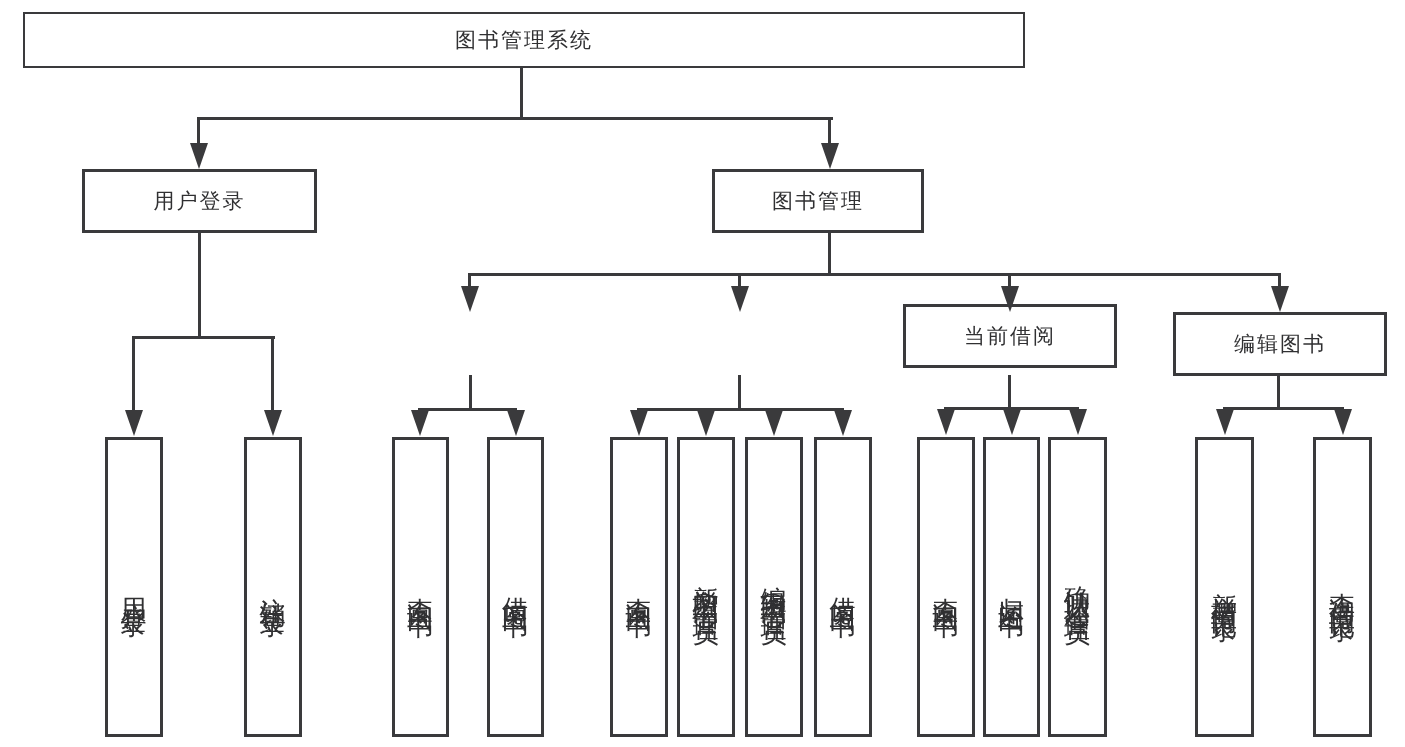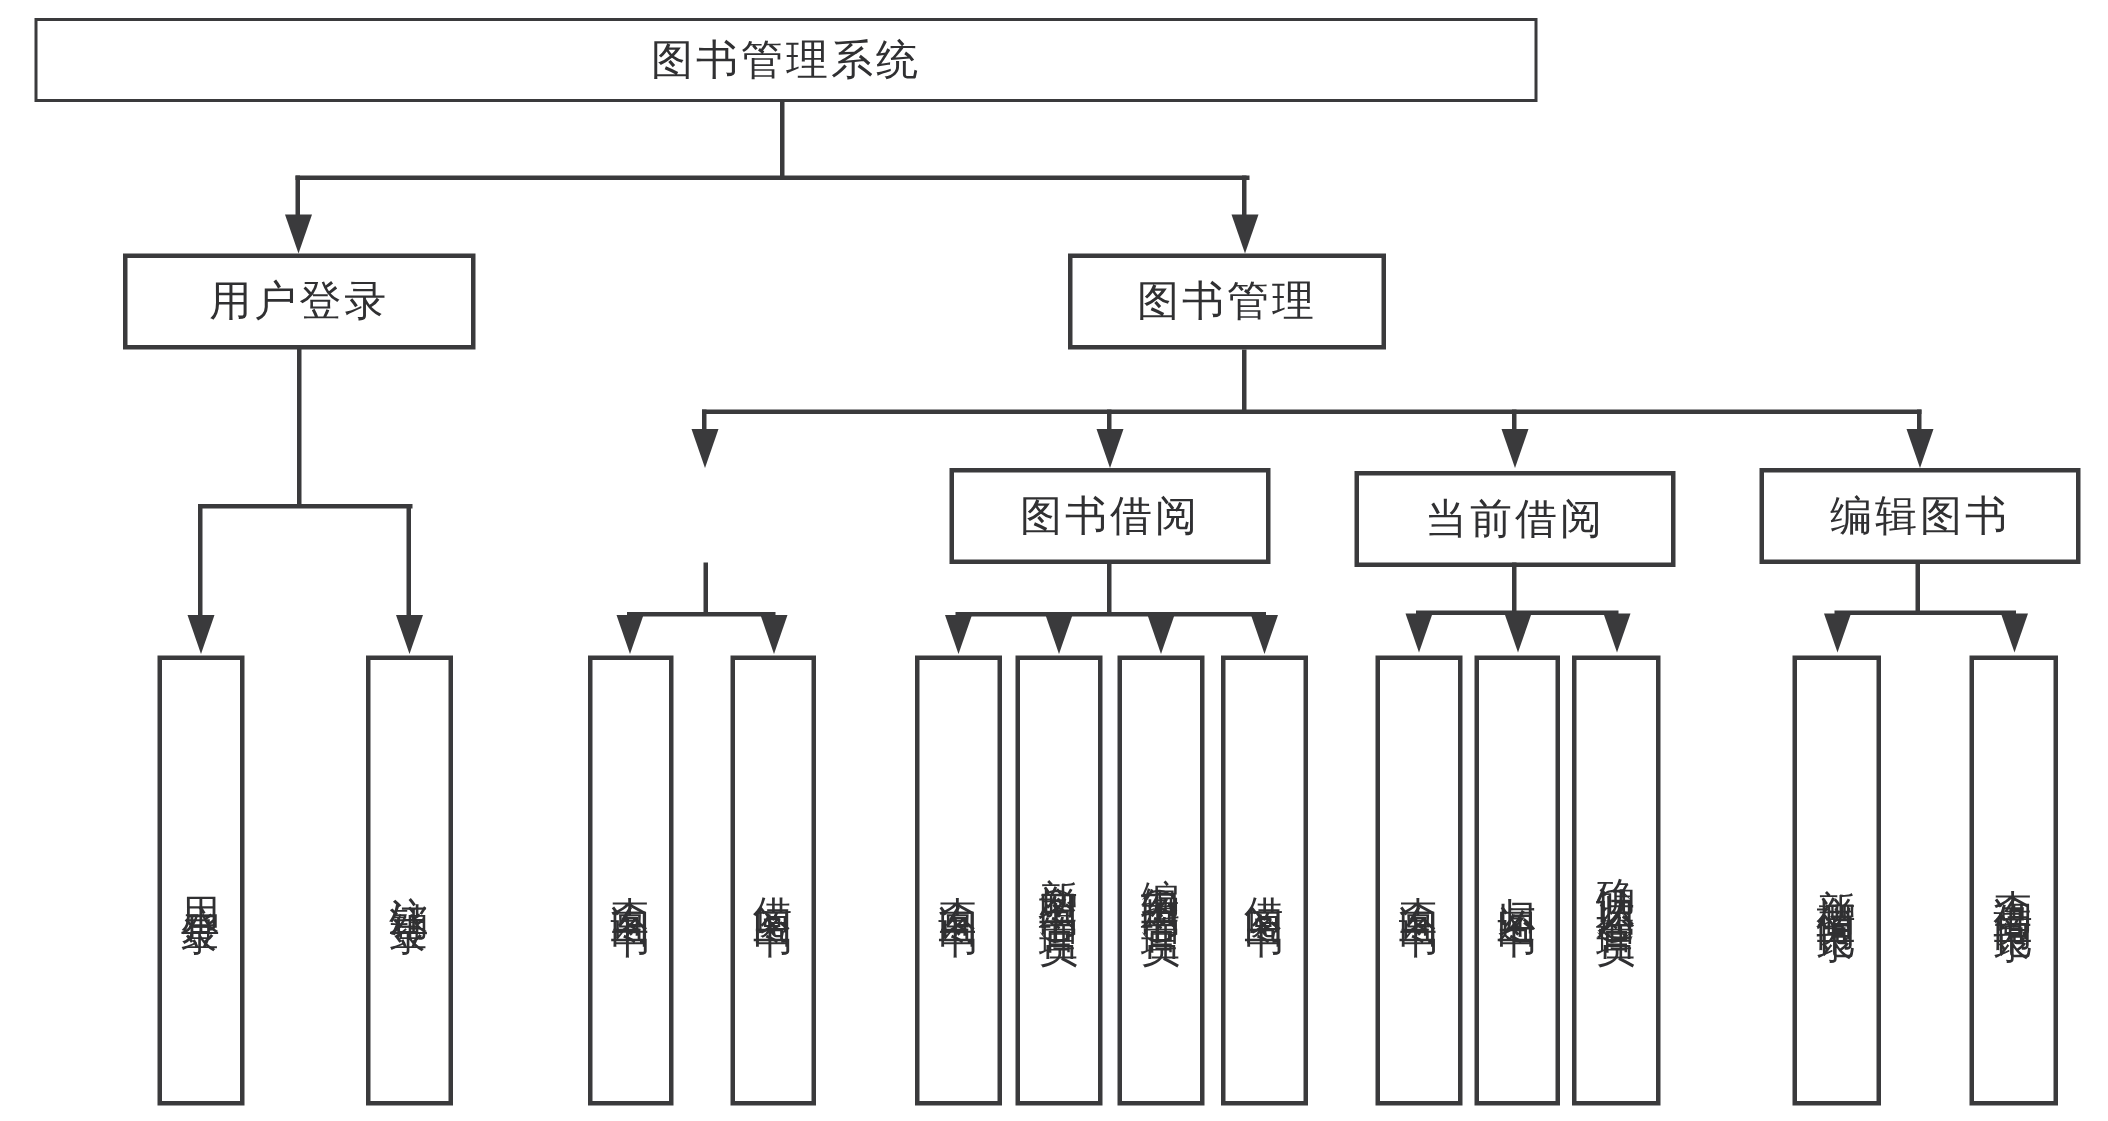--- a/index.html
+++ b/index.html
@@ -10,21 +10,21 @@
   body{font-family:"Liberation Sans","DejaVu Sans",sans-serif;}
   #canvas{
     position:relative;width:1405px;height:747px;background:#ffffff;overflow:hidden;
   }
   .box{
     position:absolute;box-sizing:border-box;border:3px solid var(--line);
     background:#ffffff;display:flex;align-items:center;justify-content:center;
     color:var(--txt);
   }
   .box.top{border-width:2px;}
-  .hlbl{font-size:28px;letter-spacing:2px;white-space:nowrap;}
+  .hlbl{font-size:21px;letter-spacing:2px;white-space:nowrap;}
   .leaf .vlbl{
     writing-mode:vertical-rl;text-orientation:mixed;
     font-size:26px;letter-spacing:5px;line-height:1;white-space:nowrap;
   }
   .vline,.hline{position:absolute;background:var(--line);}
   .arrow{
     position:absolute;width:0;height:0;
     border-left:9px solid transparent;border-right:9px solid transparent;
     border-top:26px solid var(--line);
   }
@@ -42,24 +42,21 @@
     <span class="hlbl">图书管理系统</span>
   </div>
 
   <div class="box" style="left:82px;top:169px;width:235px;height:64px">
     <span class="hlbl">用户登录</span>
   </div>
   <div class="box" style="left:712px;top:169px;width:212px;height:64px">
     <span class="hlbl">图书管理</span>
   </div>
 
-  <div class="box" style="left:633px;top:312px;width:214px;height:64px">
-    <span class="hlbl">图书借阅</span>
-  </div>
-  <div class="box" style="left:903px;top:314px;width:214px;height:64px">
+  <div class="box" style="left:903px;top:304px;width:214px;height:64px">
     <span class="hlbl">当前借阅</span>
   </div>
   <div class="box" style="left:1173px;top:312px;width:214px;height:64px">
     <span class="hlbl">编辑图书</span>
   </div>
 
   <div class="box leaf" style="left:105px;top:437px;width:58px;height:300px">
     <span class="vlbl">用户登录</span>
   </div>
   <div class="box leaf" style="left:244px;top:437px;width:58px;height:300px">

